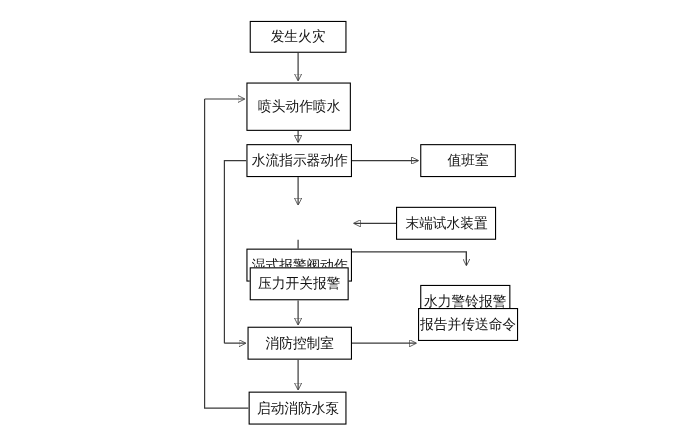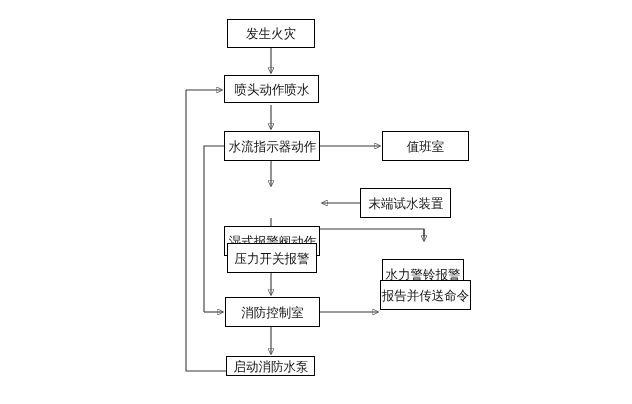--- a/index.html
+++ b/index.html
@@ -87,21 +87,21 @@
     <line x1="204" y1="312" x2="223" y2="312" marker-end="url(#arrow)"></line>
 
     <polyline points="226,371 186,371 186,90"></polyline>
     <line x1="186" y1="90" x2="222" y2="90" marker-end="url(#arrow)"></line>
   </svg>
 
   <div class="node" style="left:227px; top:19px; width:88px; height:29px;text-align:right;">
     <span class="node-label">发生火灾</span>
   </div>
 
-  <div class="node" style="left:224px; top:75px; width:95px; height:28px;">
+  <div class="node" style="left:224px; top:75px; width:95px; height:44px;">
     <span class="node-label">喷头动作喷水</span>
   </div>
 
   <div class="node" style="left:224px; top:131px; width:96px; height:30px;">
     <span class="node-label">水流指示器动作</span>
   </div>
 
   <div class="node" style="left:382px; top:131px; width:87px; height:30px;">
     <span class="node-label">值班室</span>
   </div>
@@ -123,17 +123,17 @@
   </div>
 
   <div class="node" style="left:225px; top:297px; width:95px; height:30px;">
     <span class="node-label">消防控制室</span>
   </div>
 
   <div class="node" style="left:380px; top:280px; width:91px; height:30px;">
     <span class="node-label">报告并传送命令</span>
   </div>
 
-  <div class="node" style="left:226px; top:356px; width:89px; height:20px;">
+  <div class="node" style="left:226px; top:356px; width:89px; height:30px;">
     <span class="node-label">启动消防水泵</span>
   </div>
 
 </div>
 
 </body></html>

